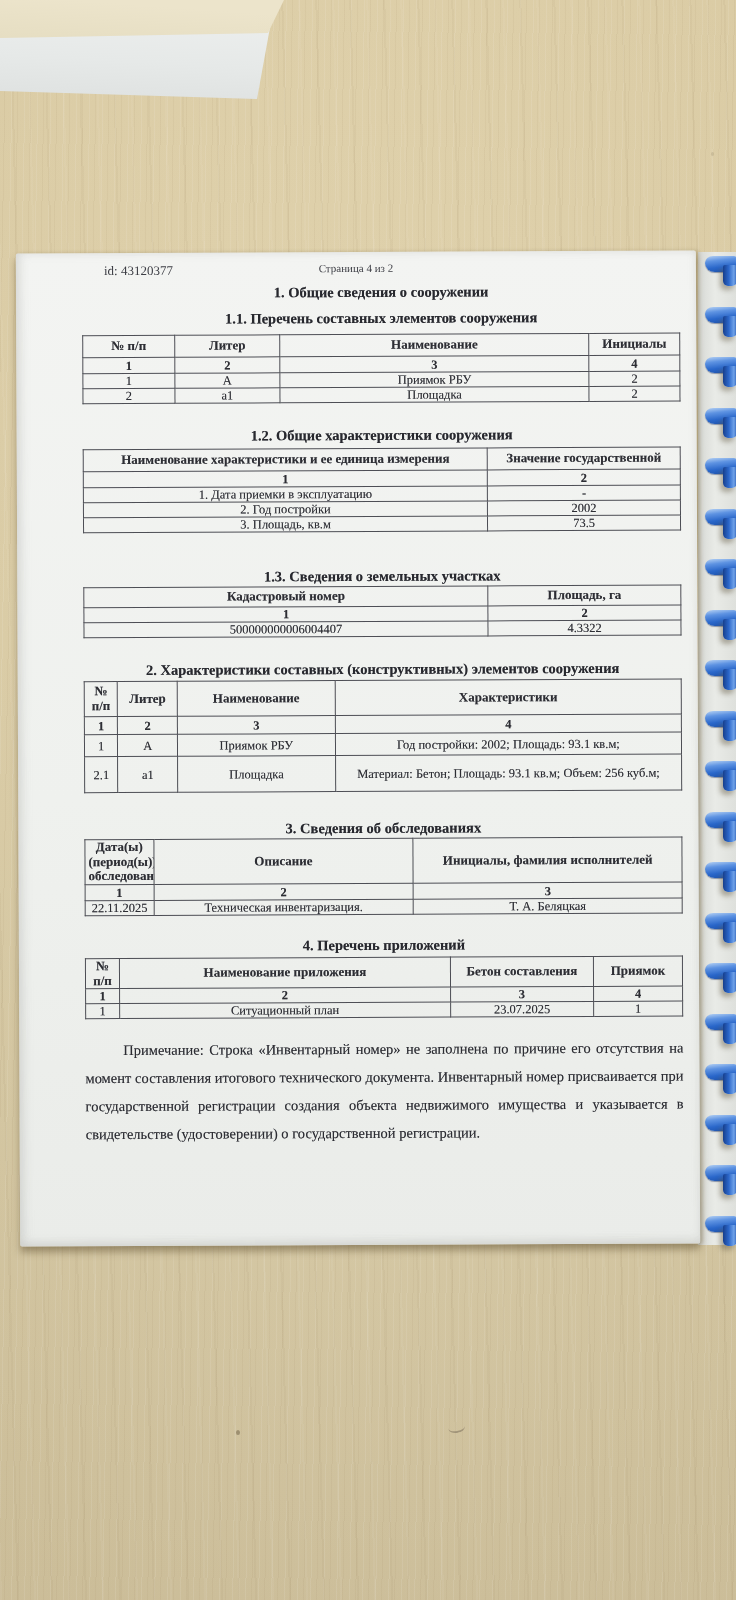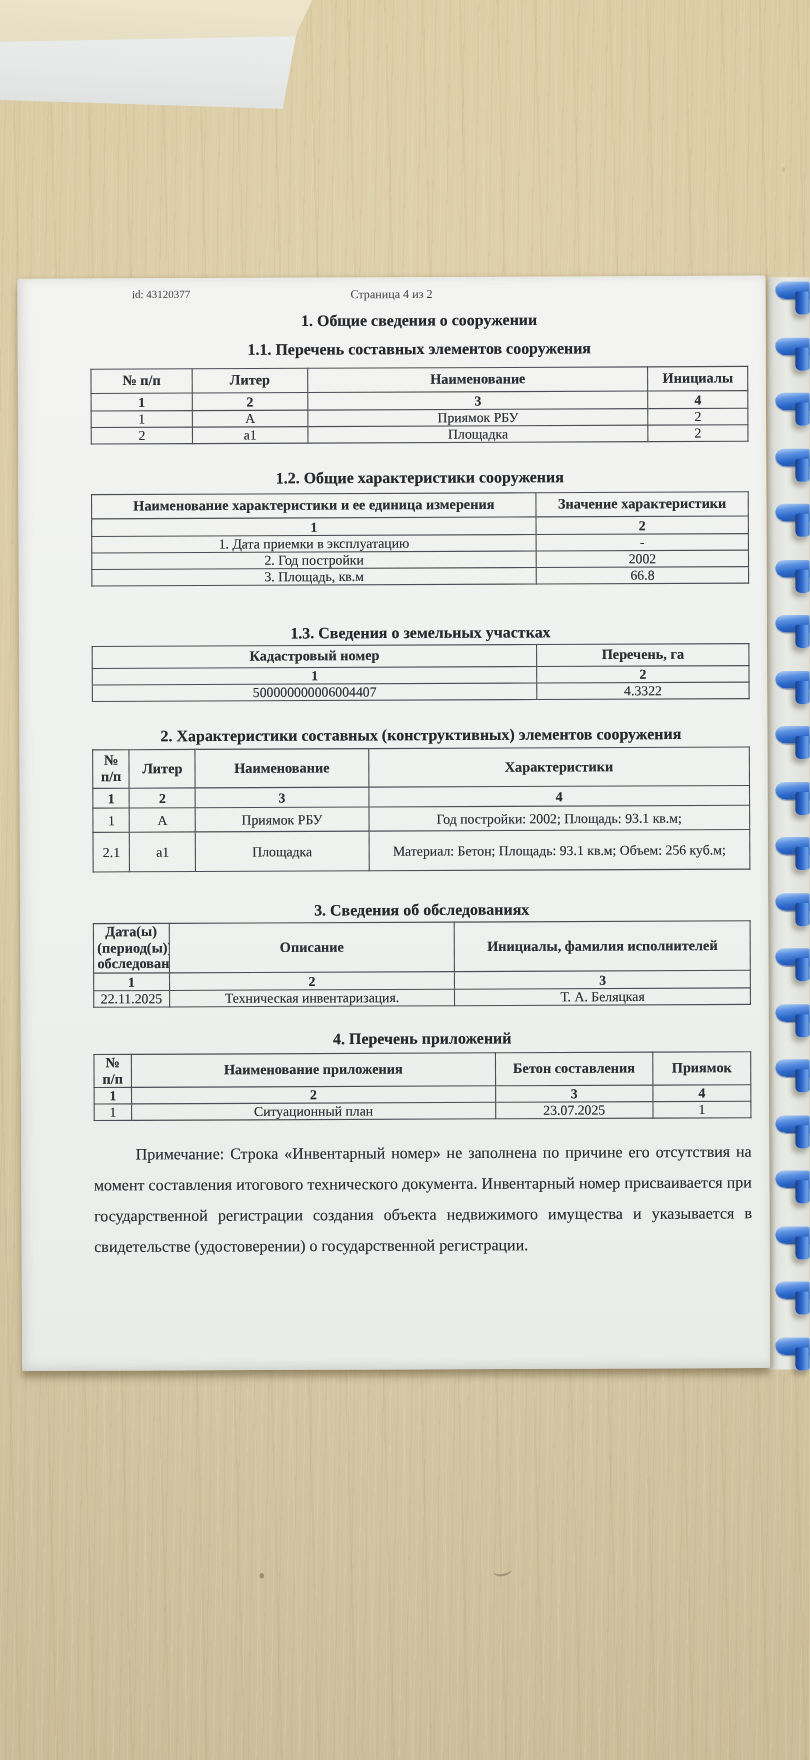--- a/index.html
+++ b/index.html
@@ -67,21 +67,21 @@
     border-radius:2px;
     box-shadow:
       inset 5px 0 10px rgba(165,165,160,.22),
       inset 0 -4px 8px rgba(150,150,145,.18),
       0 6px 7px rgba(105,90,58,.5),
       3px 0 4px rgba(140,125,90,.35);
     color:#2d2e34;
   }
   .doc-header{position:absolute;top:10px;left:0;width:100%;text-align:center;
     font-size:11px;color:#3c3d44;}
-  .doc-id{position:absolute;left:104px;top:0;font-size:10px;color:#3c3d44;}
+  .doc-id{position:absolute;left:88px;top:0;font-size:13px;color:#3c3d44;}
   .content{position:absolute;left:66px;top:0;width:598px;padding-top:32px;}
   .stitle{
     text-align:center;font-weight:bold;font-size:14.5px;line-height:16px;
     color:#27282e;text-shadow:0 0 .5px rgba(50,50,60,.55);
   }
   table.t{
     border-collapse:collapse;width:100%;table-layout:fixed;
     font-size:12.5px;color:#2d2e34;
   }
   table.t td{
@@ -189,52 +189,52 @@
     <div class="stitle mt24">1.2. Общие характеристики сооружения</div>
 
     <table class="t mt5">
       <colgroup>
           <col style="width:67.7%">
           <col style="width:32.3%">
         </colgroup>
       <tbody>
         <tr class="hd h21">
           <td>Наименование характеристики и ее единица измерения</td>
-          <td>Значение характеристики</td>
+          <td>Значение государственной</td>
         </tr>
         <tr class="num h15">
           <td>1</td>
           <td>2</td>
         </tr>
         <tr class="h13">
           <td class="al">1. Дата приемки в эксплуатацию</td>
           <td>-</td>
         </tr>
         <tr class="h13">
           <td class="al">2. Год постройки</td>
           <td>2002</td>
         </tr>
         <tr class="h13">
           <td class="al">3. Площадь, кв.м</td>
-          <td>66.8</td>
+          <td>73.5</td>
         </tr>
       </tbody>
     </table>
 
     <div class="stitle mt36">1.3. Сведения о земельных участках</div>
 
     <table class="t mt2">
       <colgroup>
           <col style="width:67.7%">
           <col style="width:32.3%">
         </colgroup>
       <tbody>
         <tr class="hd h19">
           <td>Кадастровый номер</td>
-          <td>Перечень, га</td>
+          <td>Площадь, га</td>
         </tr>
         <tr class="num h13">
           <td>1</td>
           <td>2</td>
         </tr>
         <tr class="h14">
           <td>500000000006004407</td>
           <td>4.3322</td>
         </tr>
       </tbody>

